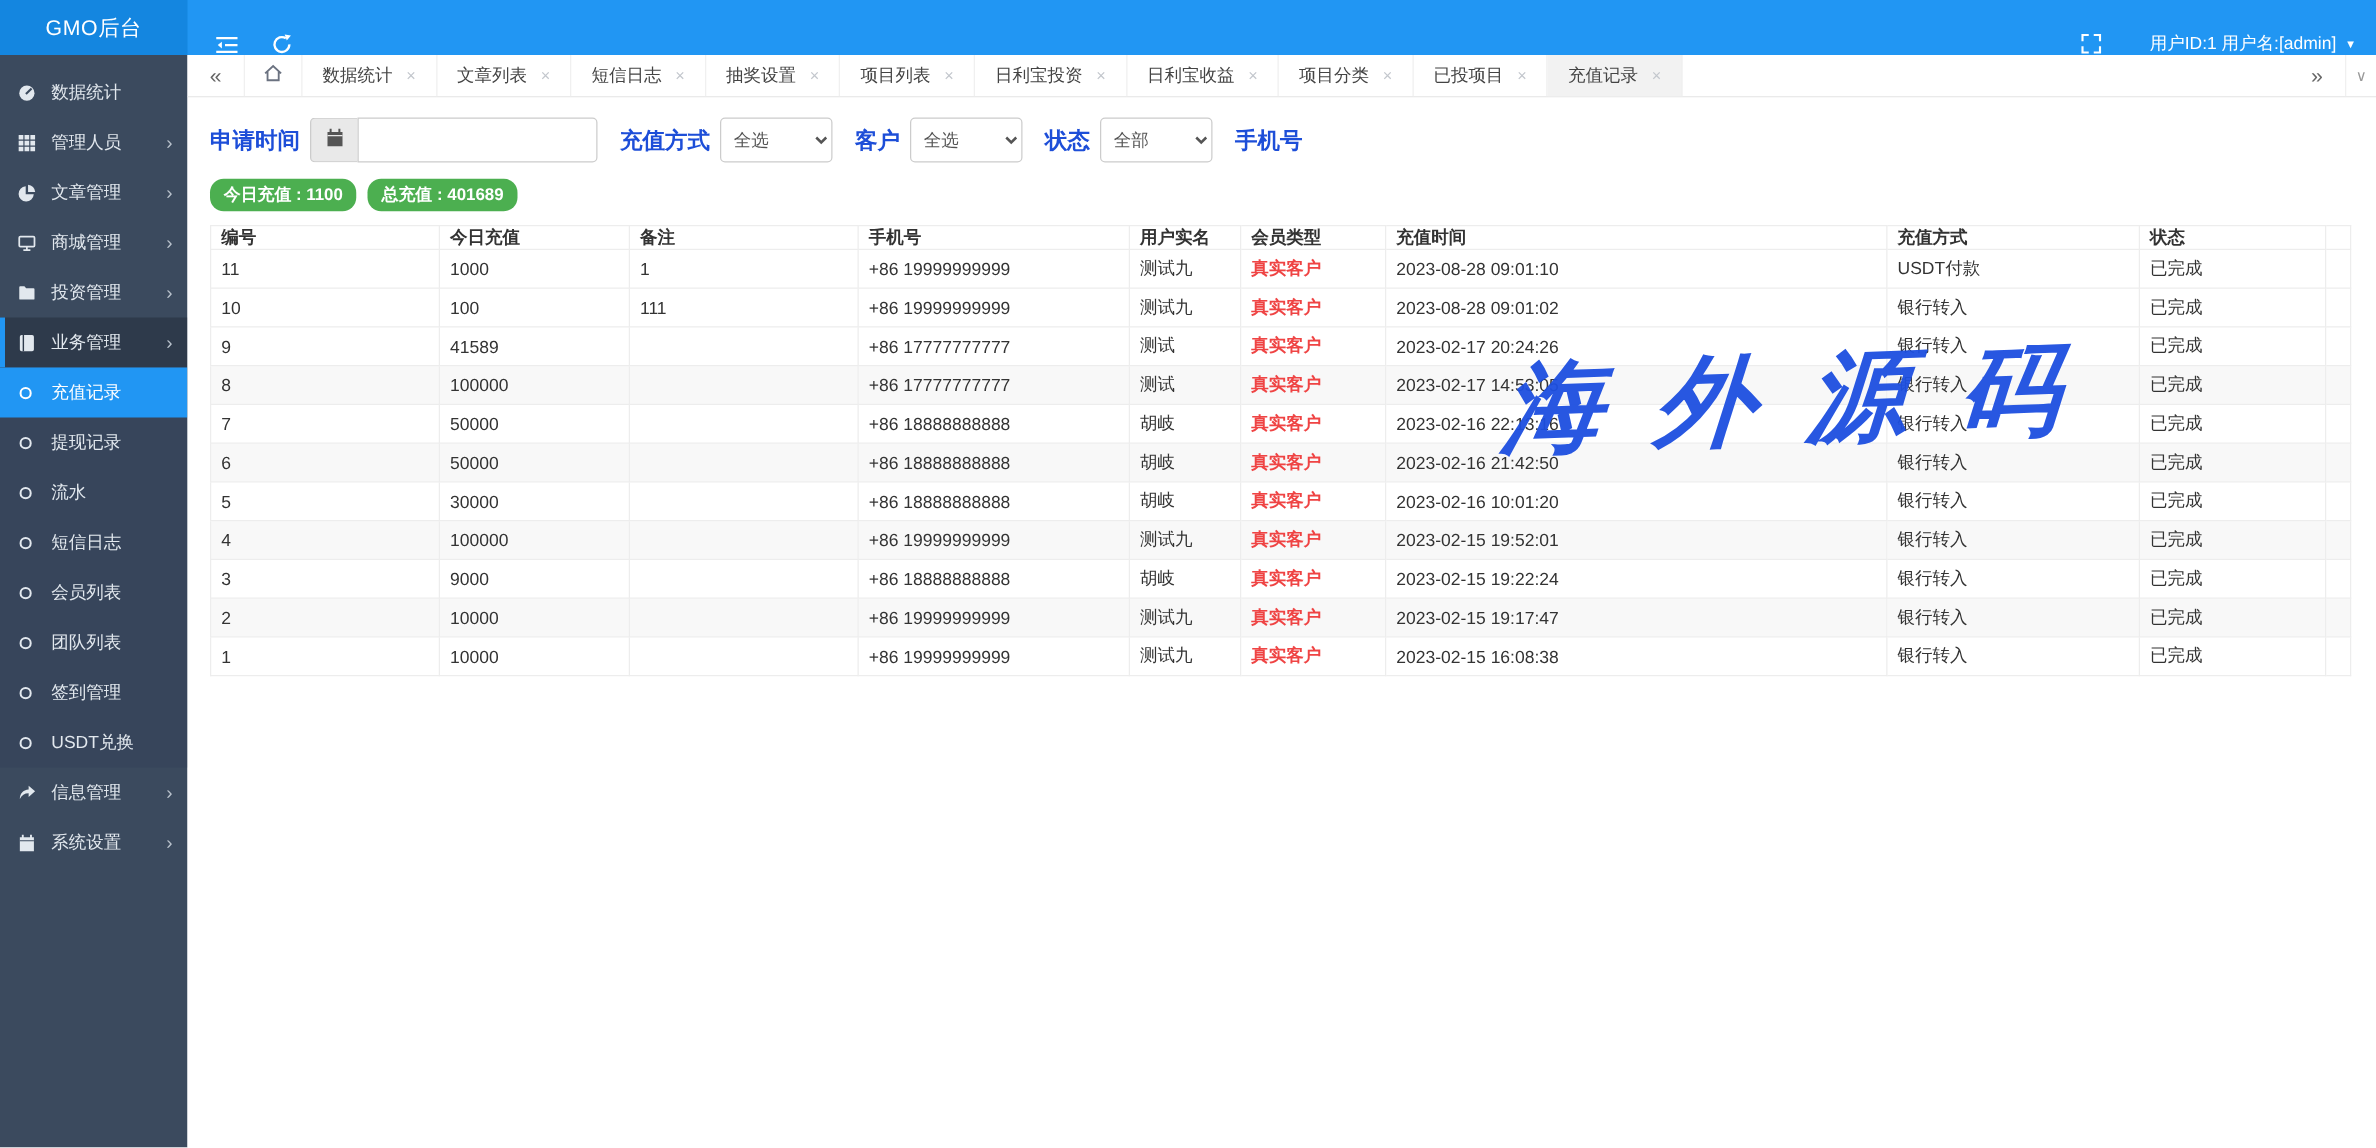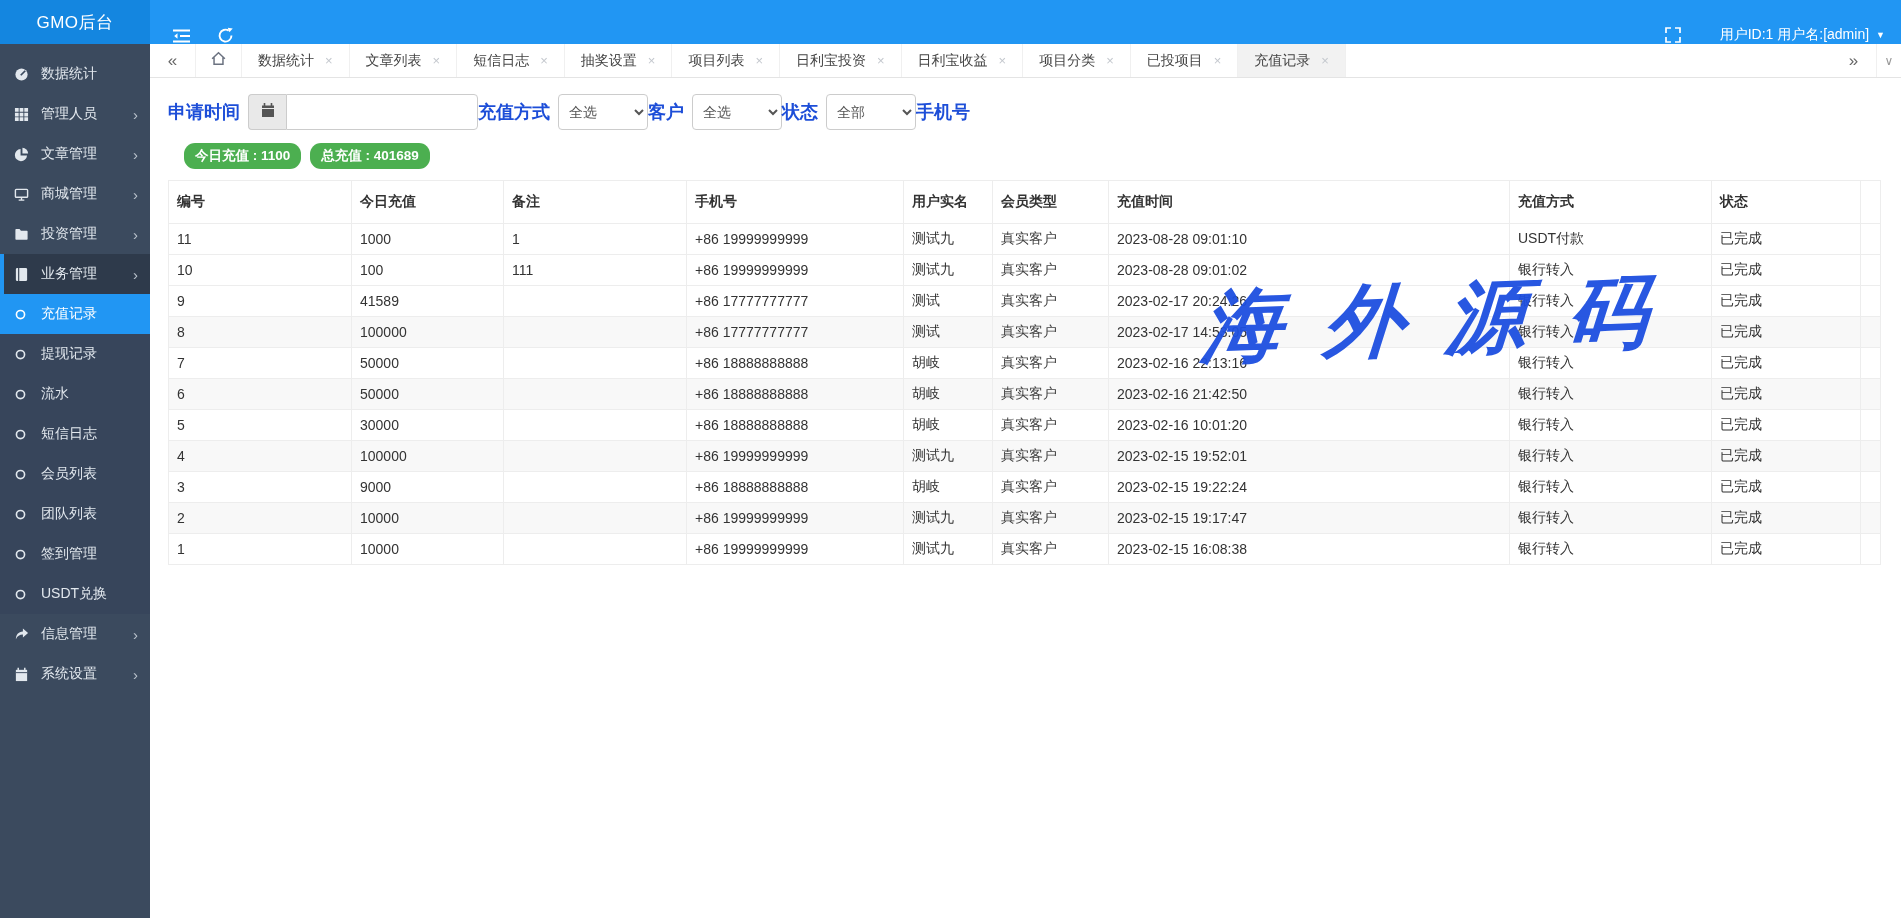--- a/index.html
+++ b/index.html
@@ -40,43 +40,43 @@
   .tab.active { background:#f2f2f2; }
   .tab-right { margin-left:auto; display:flex; }
   .tab-more { width:24px; border-right:none; color:#999; font-size:12px; }
 
   
   .page { flex:1; background:#fff; padding:16px 18px; position:relative; overflow:hidden; }
 
   
   .filters { display:flex; align-items:center; }
   .filters label { font-size:18px; font-weight:bold; color:#1d4ed8; margin-right:8px; white-space:nowrap; }
-  .grp { display:flex; align-items:center; }
+  .grp { display:flex; align-items:center; margin-right:18px; }
   .date-btn { width:38px; height:36px; background:#e9e9e9; border:1px solid #ccc; border-right:none;
     border-radius:4px 0 0 4px; display:flex; align-items:center; justify-content:center; cursor:pointer; }
   .date-input { width:192px; height:36px; border:1px solid #ccc; border-radius:0 4px 4px 0; padding:0 10px; font-size:14px; outline:none; }
   select.ctl { height:36px; border:1px solid #ccc; border-radius:4px; background:#fff; font-size:14px; color:#555;
     padding:0 6px; width:90px; outline:none; }
   .phone-input { width:200px; height:36px; border:1px solid #ccc; border-radius:4px; padding:0 10px; font-size:14px; outline:none; }
   .phone-input::placeholder { color:#b6bcc4; }
   .search-btn { height:36px; padding:0 15px; background:#337ab7; border:none; border-radius:4px; color:#fff;
     font-size:14px; margin-left:8px; cursor:pointer; }
 
   
-  .badges { margin:13px 16px 11px; display:flex; gap:9px; }
+  .badges { margin:13px 0 11px; display:flex; gap:9px; }
   .badge { background:#4caf50; color:#fff; font-size:13.5px; font-weight:600; padding:4px 11px; border-radius:11px; }
 
   
   table { border-collapse:collapse; table-layout:fixed; width:1712px; font-size:14px; color:#333; }
   th,td { border:1px solid #ededed; padding:0 8px; text-align:left; white-space:nowrap; overflow:hidden; }
-  th { font-weight:bold; height:43px;margin-left:16px; }
+  th { font-weight:bold; height:19px;margin-left:16px; }
   td { height:31px; }
   tbody tr:nth-child(even) { background:#f8f8f8; }   
   tbody tr:nth-child(2) { background:#fff; }
-  .red { color:#404040; font-weight:normal; }
+  .red { color:#ef4444; font-weight:bold; }
 
   
   .pager { margin-top:22px; }
   .pager select { width:142px; height:38px; border:1px solid #ccc; border-radius:4px; background:#fff;
     font-size:14px; color:#555; padding:0 8px; outline:none; }
 
   
   .watermark { position:absolute; left:1052px; top:188px; font-family:"DejaVu Serif","Liberation Serif",serif;
     font-style:italic; font-weight:bold; font-size:80px; color:#1d4fe0; letter-spacing:42px;
     transform:rotate(-2deg) skewX(-6deg); white-space:nowrap; pointer-events:none; z-index:5; opacity:.95; }

